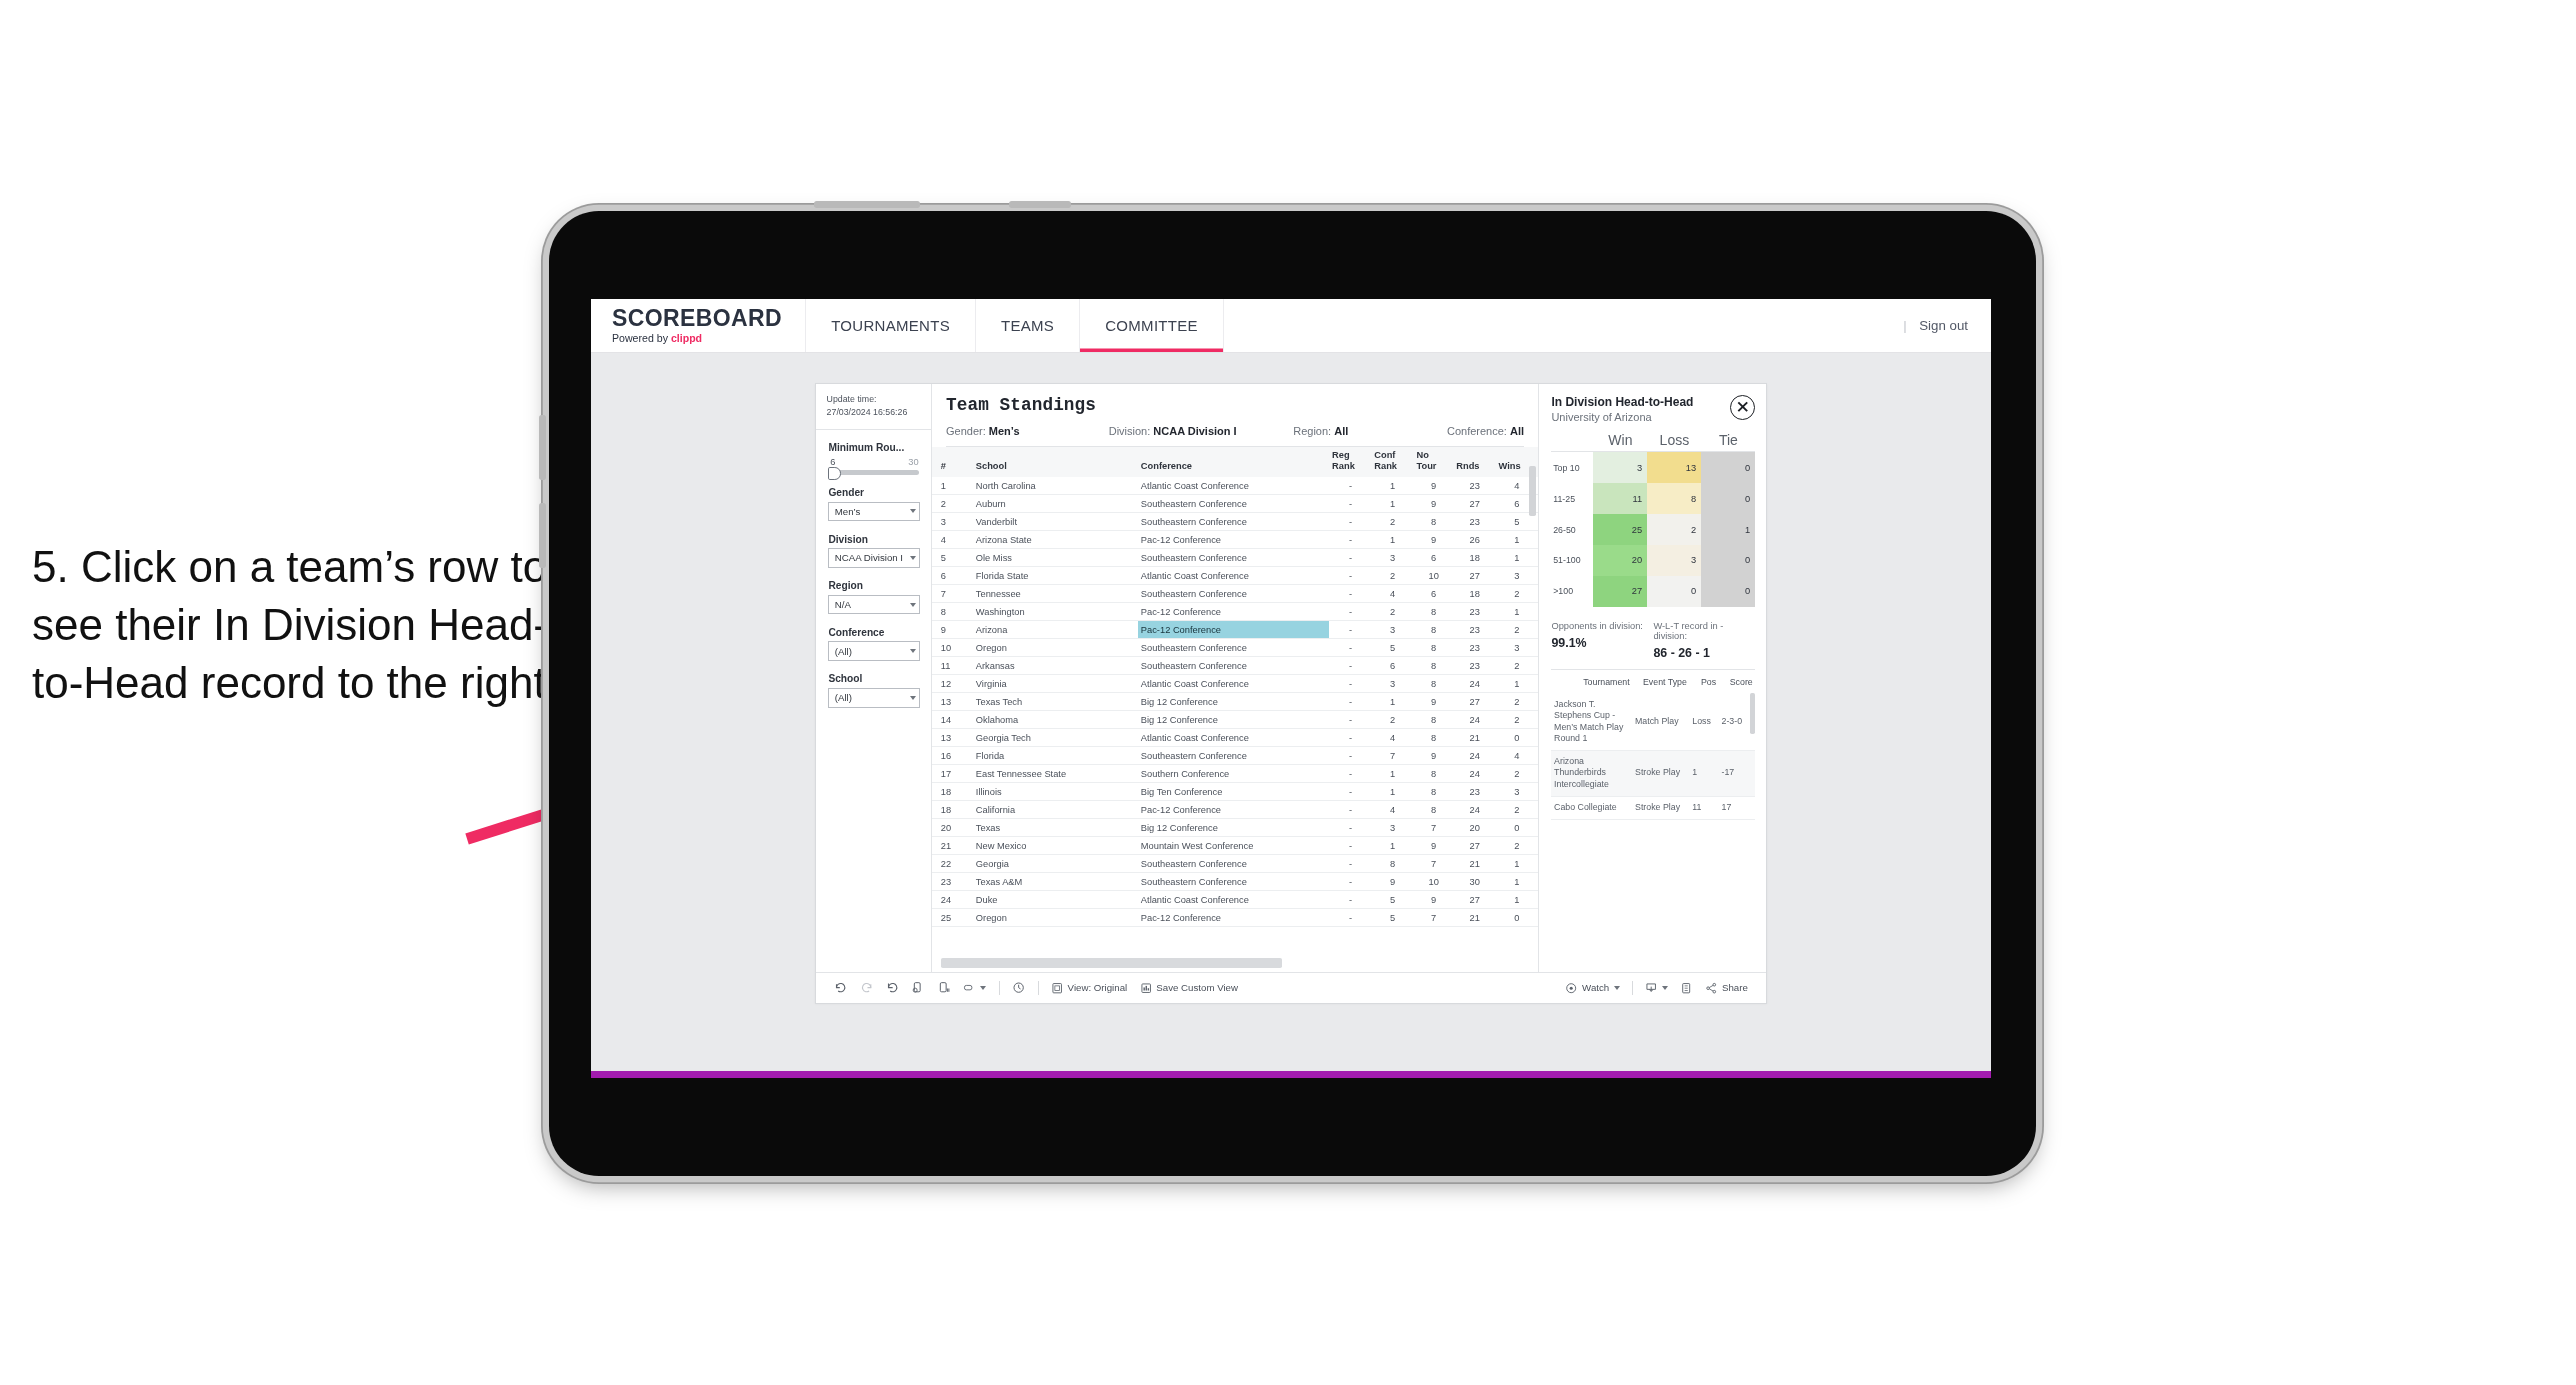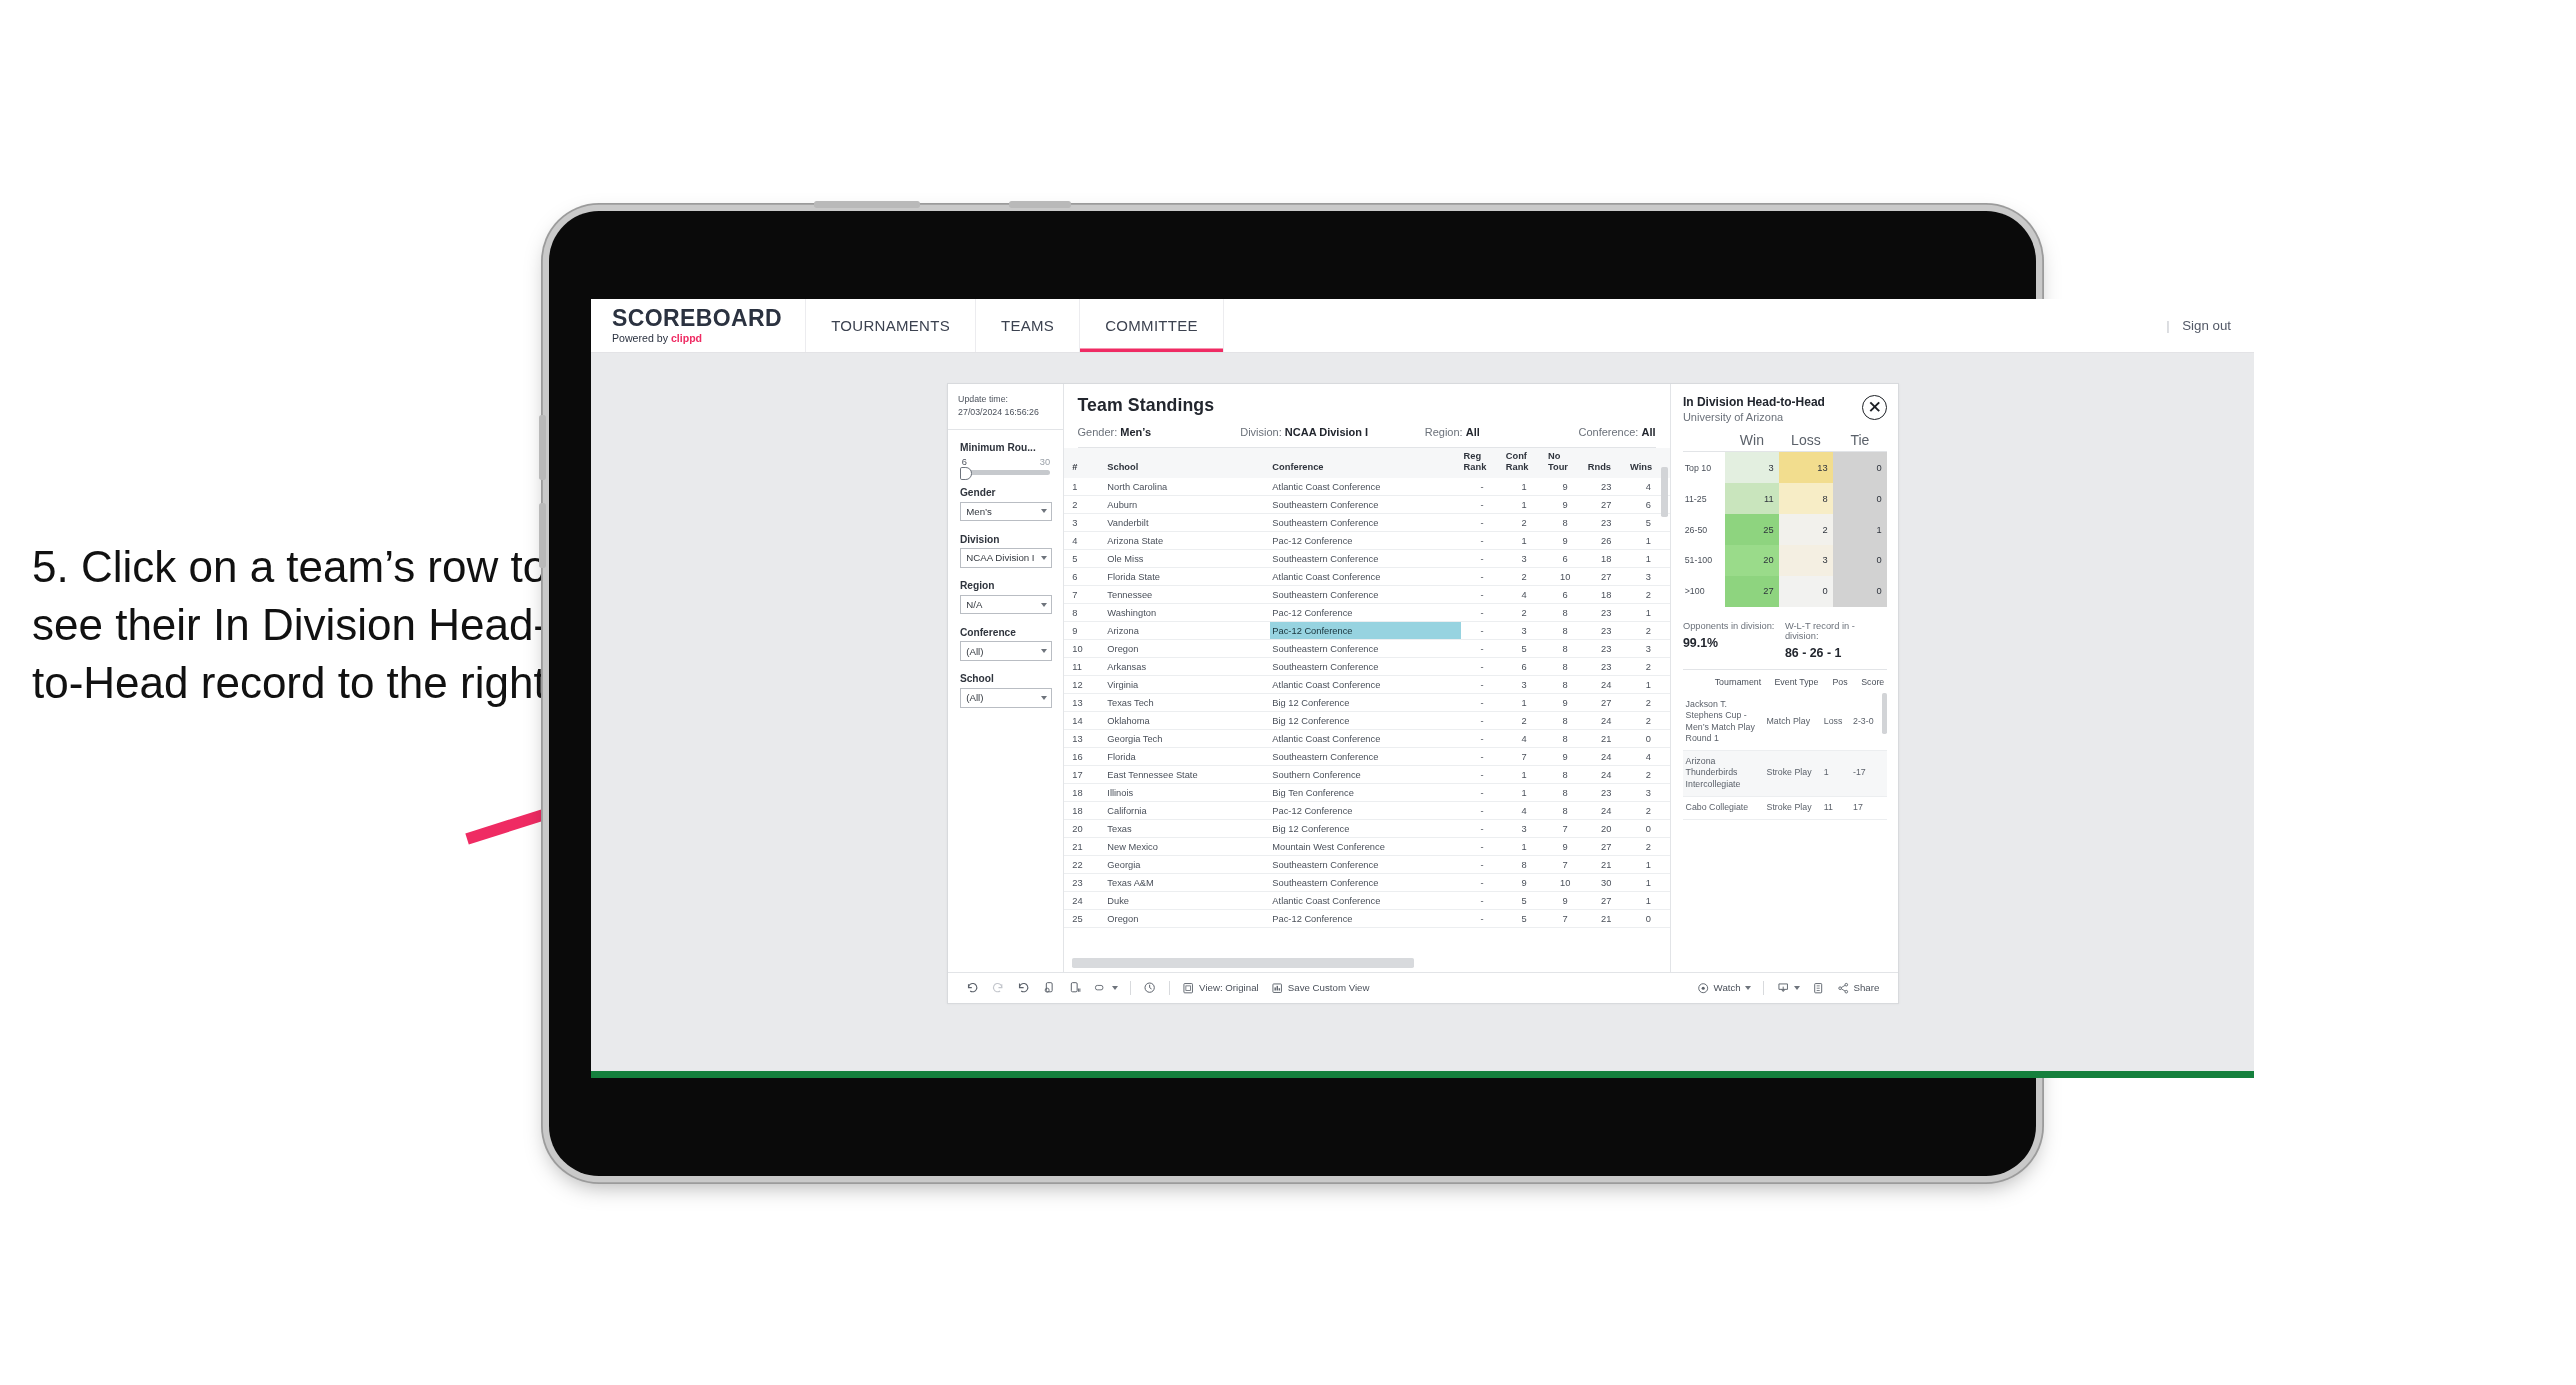--- a/index.html
+++ b/index.html
@@ -11,22 +11,22 @@
     font-size:44px;line-height:1.32;color:#111;font-family:"Liberation Sans",sans-serif;}
 
   
   .arrow-svg{position:absolute;left:460px;top:655px;width:566px;height:230px;overflow:visible;}
 
   
   .device{position:absolute;left:549px;top:211px;width:1487px;height:965px;
     background:#0a0a0a;border-radius:50px;
     box-shadow:0 0 0 6.2px #c9c9c9, 0 0 0 8px #9b9b9b, 0 8.8px 23px rgba(0,0,0,.35);}
   .dev-btn{position:absolute;background:#b9b9b9;border-radius:2.7px;}
-  .screen{position:absolute;left:42px;top:88px;width:1663px;height:779px;
-    background:#15803d;overflow:hidden;}
+  .screen{position:absolute;left:42px;top:88px;width:1400px;height:779px;
+    background:#a21caf;overflow:hidden;}
 
   
   .appbar{height:53px;background:#fff;display:flex;align-items:stretch;
     border-bottom:0.9px solid #e3e3e6;}
   .brand{display:flex;flex-direction:column;justify-content:center;
     padding:0 23px 0 21px;border-right:0.9px solid #ececef;}
   .brand-title{font-size:23px;font-weight:bold;letter-spacing:0.4px;color:#2b3240;
     font-family:"Liberation Sans",sans-serif;line-height:1;}
   .brand-sub{font-size:10.6px;color:#2b3240;margin-top:2.7px;}
   .brand-sub b{color:#ef2b63;}
@@ -66,21 +66,21 @@
     background:#fff;border:1.3px solid #6d737c;border-radius:1.8px 6.2px 6.2px 1.8px;}
   .rail-select{margin-top:2.7px;height:17.7px;border:0.9px solid #b9bdc3;background:#fff;
     display:flex;align-items:center;padding:0 3.5px 0 5.3px;font-size:9.7px;color:#33383f;}
   .rail-select .val{flex:1;overflow:hidden;white-space:nowrap;}
   .caret{width:0;height:0;border-left:3.5px solid transparent;border-right:3.5px solid transparent;
     border-top:4.4px solid #6e747c;}
 
   
   .center{flex:1;min-width:0;display:flex;flex-direction:column;border-right:0.9px solid #e2e4e7;}
   .center-head{padding:10.6px 14px 0 14px;}
-  .sheet-title{font-size:17.7px;font-weight:bold;color:#22262e;letter-spacing:0.1px;}
+  .sheet-title{font-size:17.7px;font-weight:bold;color:#22262e;letter-spacing:0.1px;font-family:Liberation Mono, monospace;}
   .meta-row{display:flex;margin-top:10.6px;padding-bottom:8.8px;font-size:11px;
     color:#6b717a;border-bottom:0.9px solid #e2e4e7;}
   .meta-row .m{white-space:nowrap;}
   .meta-row .m b{color:#22262e;font-weight:bold;}
   .m1{width:164px;} .m2{width:186px;} .m3{width:155px;}
 
   table.stand{width:100%;border-collapse:collapse;table-layout:fixed;}
   table.stand th{font-size:9.3px;color:#2f343d;font-weight:bold;text-align:left;
     padding:3.5px 2.7px 5.3px 2.7px;background:#f6f7f8;vertical-align:bottom;line-height:1.15;}
   table.stand td{font-size:9.3px;color:#4a505a;padding:3.5px 2.7px;

